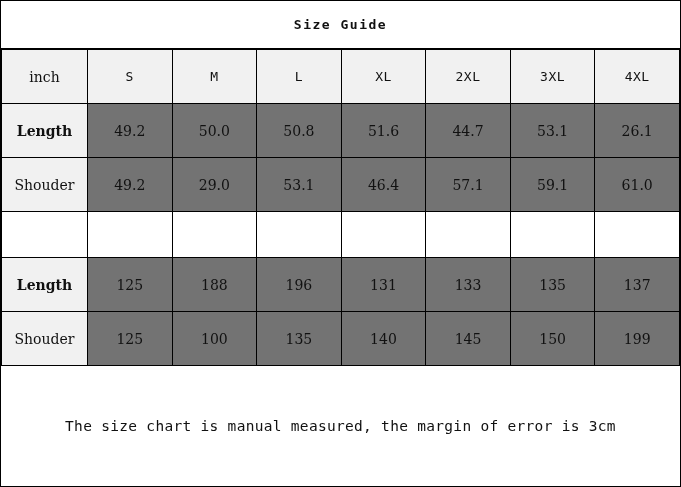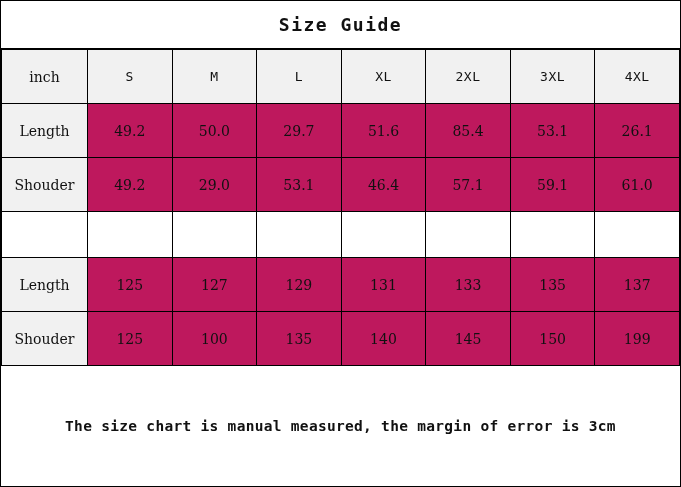--- a/index.html
+++ b/index.html
@@ -20,21 +20,21 @@
     border: 1px solid #000000;
     display: flex;
     flex-direction: column;
     background: #ffffff;
   }
   .title {
     height: 48px;
     line-height: 48px;
     text-align: center;
     font-family: "DejaVu Sans Mono", monospace;
-    font-size: 18px;
+    font-size: 13px;
     font-weight: bold;
     letter-spacing: 1.5px;
     color: #111111;
     border-bottom: 1px solid #000000;
     box-sizing: border-box;
   }
   table.sizes {
     border-collapse: collapse;
     width: 100%;
     table-layout: fixed;
@@ -48,50 +48,50 @@
     color: #111111;
     height: 54px;
     box-sizing: border-box;
   }
   td.hdr-col {
     width: 86px;
     background: #f1f1f1;
     font-size: 15px;
   }
   td.hdr-col.bold {
-    font-weight: normal;
+    font-weight: bold;
   }
   td.unit {
     background: #f1f1f1;
     font-size: 15px;
   }
   tr.header-row td.size-cell {
     font-family: "DejaVu Sans Mono", monospace;
     font-size: 13px;
     background: #f1f1f1;
     letter-spacing: 0.5px;
   }
   tr.data-row td {
-    background: #be185d;
+    background: #737373;
   }
   tr.data-row td.hdr-col {
     background: #f1f1f1;
   }
   tr.spacer-row td {
     height: 46px;
     background: #ffffff;
   }
   .footer {
     flex: 1;
     display: flex;
     align-items: center;
     justify-content: center;
     font-family: "DejaVu Sans Mono", monospace;
     font-size: 14.5px;
-    font-weight: bold;
+    font-weight: normal;
     color: #111111;
     letter-spacing: 0.3px;
     padding: 0 26px;
     box-sizing: border-box;
     text-align: center;
   }
 </style>
 </head>
 <body>
 
@@ -108,23 +108,23 @@
         <td class="size-cell">L</td>
         <td class="size-cell">XL</td>
         <td class="size-cell">2XL</td>
         <td class="size-cell">3XL</td>
         <td class="size-cell">4XL</td>
       </tr>
       <tr class="data-row">
         <td class="hdr-col bold">Length</td>
         <td>49.2</td>
         <td>50.0</td>
-        <td>29.7</td>
+        <td>50.8</td>
         <td>51.6</td>
-        <td>85.4</td>
+        <td>44.7</td>
         <td>53.1</td>
         <td>26.1</td>
       </tr>
       <tr class="data-row">
         <td class="hdr-col">Shouder</td>
         <td>49.2</td>
         <td>29.0</td>
         <td>53.1</td>
         <td>46.4</td>
         <td>57.1</td>
@@ -137,22 +137,22 @@
         <td></td>
         <td></td>
         <td></td>
         <td></td>
         <td></td>
         <td></td>
       </tr>
       <tr class="data-row">
         <td class="hdr-col bold">Length</td>
         <td>125</td>
-        <td>127</td>
-        <td>129</td>
+        <td>188</td>
+        <td>196</td>
         <td>131</td>
         <td>133</td>
         <td>135</td>
         <td>137</td>
       </tr>
       <tr class="data-row">
         <td class="hdr-col">Shouder</td>
         <td>125</td>
         <td>100</td>
         <td>135</td>

